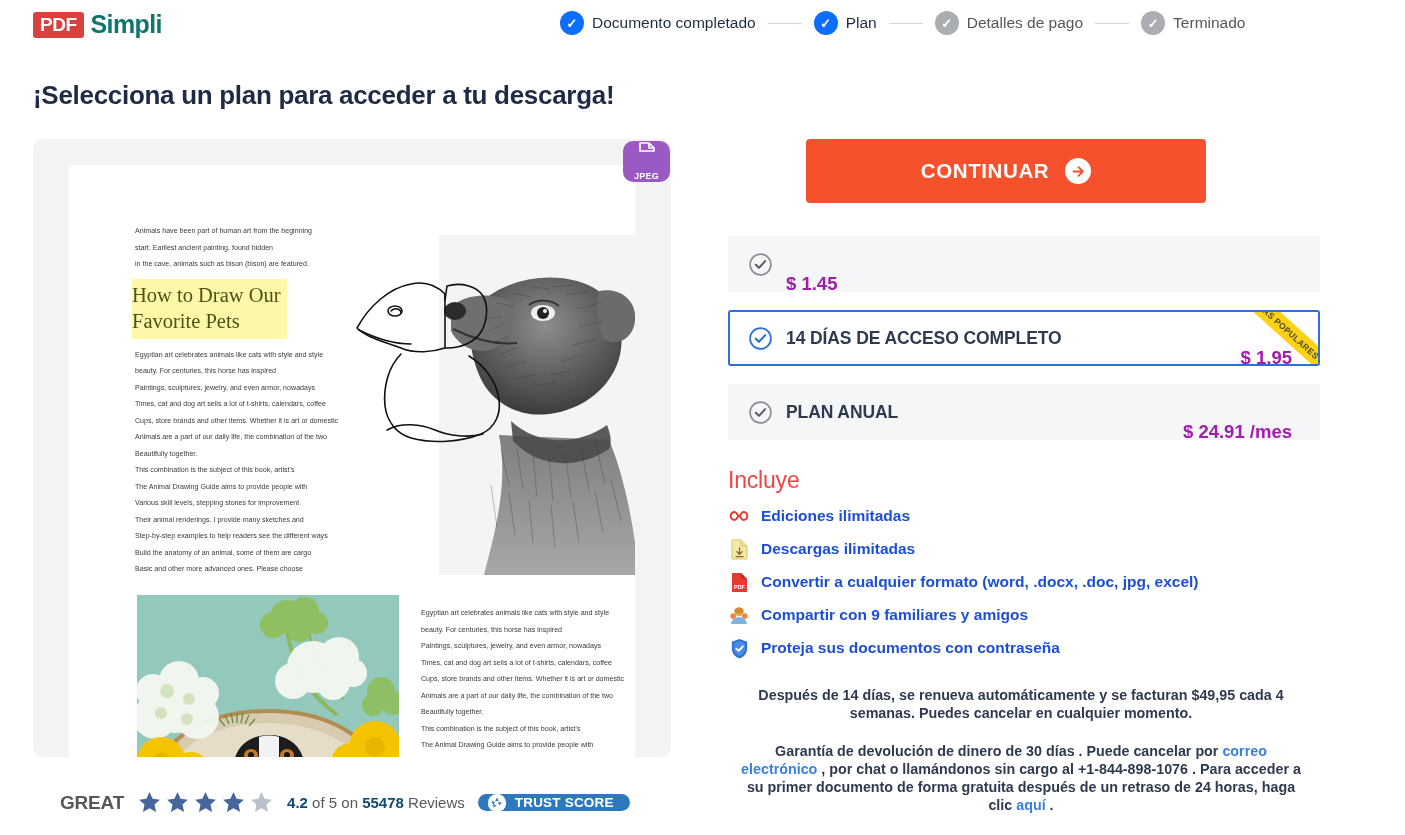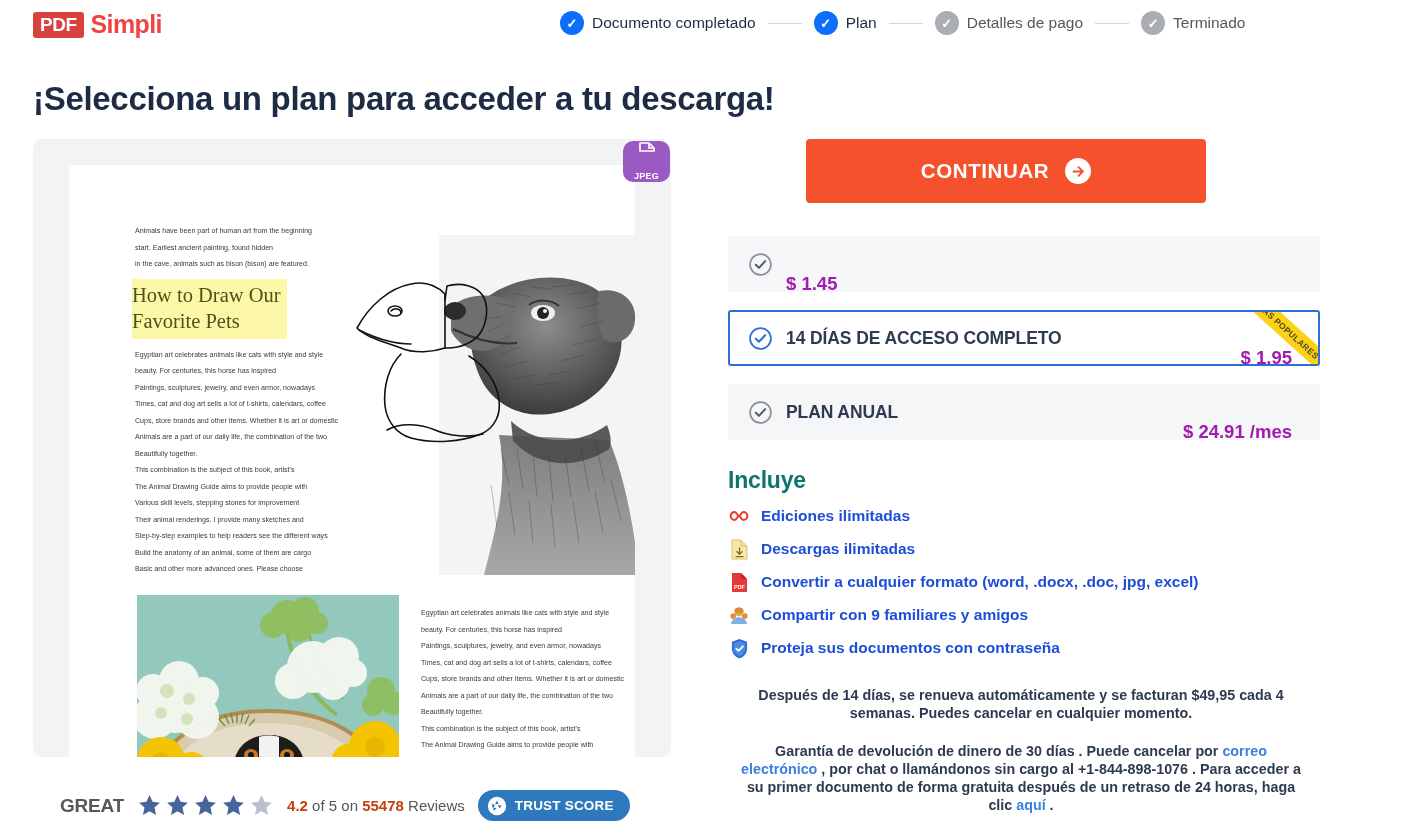--- a/index.html
+++ b/index.html
@@ -16,21 +16,21 @@
     position: absolute; top: 0; left: 0; width: 1405px; height: 48px;
     display: flex; align-items: center;
   }
   .logo { position: absolute; left: 33px; top: 10px; display: flex; align-items: center; }
   .logo-badge {
     background: #d9413f; color: #fff; font-weight: bold; font-size: 19px;
     padding: 3px 7px 4px 7px; border-radius: 3px; letter-spacing: -0.5px;
     line-height: 1;
   }
   .logo-word {
-    color: #ef4444; font-weight: bold; font-size: 25px; margin-left: 7px;
+    color: #0f766e; font-weight: bold; font-size: 25px; margin-left: 7px;
     letter-spacing: -0.6px;
   }
 
   .steps {
     position: absolute; left: 560px; top: 11px;
     display: flex; align-items: center; gap: 0px;
   }
   .step { display: flex; align-items: center; gap: 8px; }
   .step-circle {
     width: 24px; height: 24px; border-radius: 50%;
@@ -39,21 +39,21 @@
   }
   .step-circle.done { background: #0d6efd; }
   .step-circle.pending { background: #aaadb1; }
   .step-label { font-size: 15.5px; color: #1d2b45; white-space: nowrap; }
   .step-label.pending { color: #55575b; }
   .step-sep { width: 34px; height: 1px; background: #d4d6d9; margin: 0 12px; }
 
   
   .page-title {
     position: absolute; left: 33px; top: 80px;
-    font-size: 33px; font-weight: bold; color: #1d2b45;
+    font-size: 26px; font-weight: bold; color: #1d2b45;
     letter-spacing: -0.3px;
   }
 
   
   .doc-wrap {
     position: absolute; left: 33px; top: 139px;
     width: 638px; height: 618px;
     background: #f2f3f4; border-radius: 10px; overflow: hidden;
   }
   .doc-page {
@@ -104,24 +104,24 @@
   }
 
   
   .trustbar {
     position: absolute; left: 60px; top: 790px;
     display: flex; align-items: center; gap: 13px;
   }
   .trust-great { font-size: 19px; font-weight: bold; color: #55575b; letter-spacing: -0.2px; }
   .stars { display: flex; gap: 3px; }
   .trust-text { font-size: 15px; color: #55575b; }
-  .trust-text b { color: #c2410c; font-weight: bold; }
+  .trust-text b { color: #0c4a6e; font-weight: bold; }
   .trust-pill {
     background: #2e79bd; color: #fff; border-radius: 18px;
-    height: 31px; padding: 0 16px 0 9px; display: flex; align-items: center; gap: 8px;
+    height: 17px; padding: 0 16px 0 9px; display: flex; align-items: center; gap: 8px;
     font-size: 13.5px; font-weight: bold; letter-spacing: 0.2px;
   }
 
   
   .right { position: absolute; left: 728px; top: 139px; width: 592px; }
 
   .continue-btn {
     width: 400px; height: 64px; background: #f4512c; border: none;
     border-radius: 4px; color: #fff; font-size: 20.5px; font-weight: bold;
     letter-spacing: 0.6px; display: flex; align-items: center; justify-content: center;
@@ -153,21 +153,21 @@
     margin-top: 40px;
   }
   .ribbon {
     position: absolute; right: -34px; top: 10px; width: 128px;
     background: #fcd116; color: #4a4a20; font-size: 8.5px; font-weight: bold;
     text-align: center; padding: 4px 0; transform: rotate(42deg);
     letter-spacing: 0.4px;
   }
 
   .includes-title {
-    font-size: 23px; font-weight: bold; color: #0f766e; margin-top: 27px;
+    font-size: 23px; font-weight: normal; color: #ef4444; margin-top: 27px;
     letter-spacing: -0.2px;
   }
   .feature {
     display: flex; align-items: center; gap: 11px; margin-top: 11px;
   }
   .feature-icon { width: 22px; height: 22px; flex: none; display: flex; align-items: center; justify-content: center; }
   .feature-label { font-size: 15.5px; font-weight: bold; color: #1d4ed8; }
 
   .finetext {
     margin-top: 27px; width: 570px; text-align: center;

